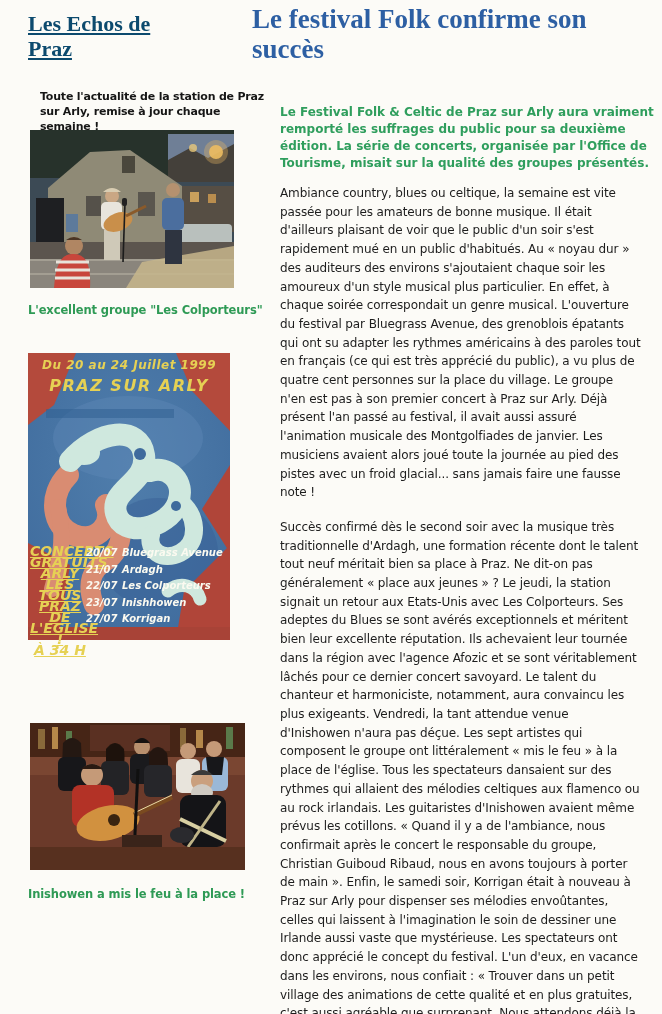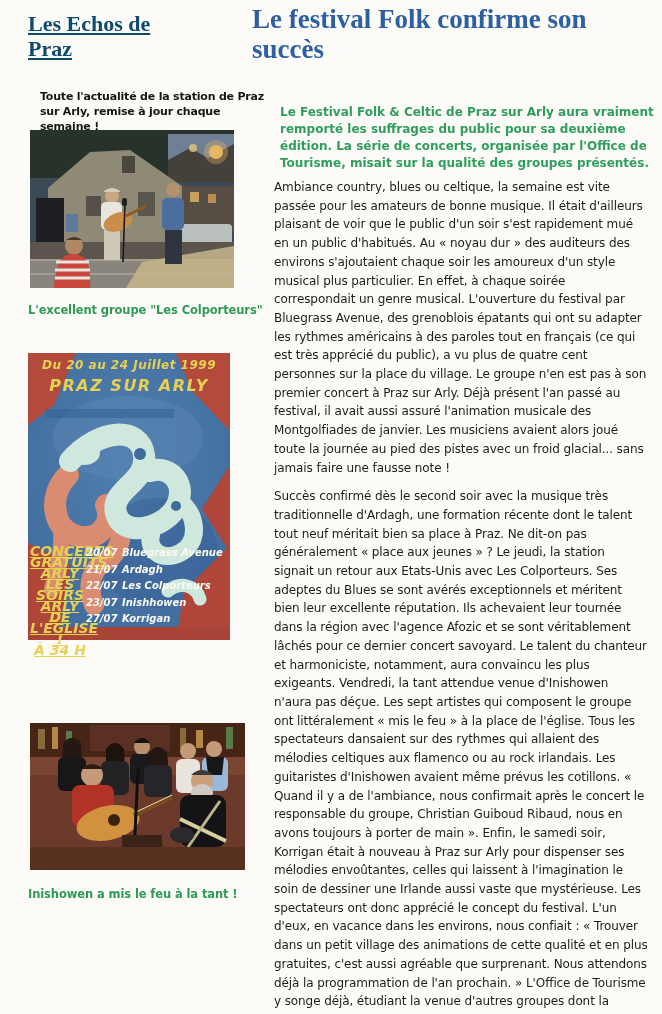--- a/index.html
+++ b/index.html
@@ -63,21 +63,21 @@
     font-size:27px;font-weight:bold;line-height:1.12;color:#2d5fa3;
   }
   .article-intro{
     position:absolute;left:264px;top:88px;width:398px;margin:16px;
     font-size:12px;font-weight:bold;color:#2f9e5d;line-height:17px;
   }
   .article-body{
     position:absolute;left:264px;top:168px;width:394px;
   }
   .article-body p{
-    margin:10px;font-size:12px;color:#1d1d1d;line-height:18.7px;
+    margin:16px;font-size:12px;color:#1d1d1d;line-height:18.7px;
     letter-spacing:-0.1px;
   }
 </style>
 </head>
 <body>
 
 <div class="page">
 
   <div class="sidebar-title">Les Echos de Praz</div>
 
@@ -167,22 +167,22 @@
       <path d="M140,238 C152,228 168,232 172,246" stroke="#cfe8de" stroke-width="13" fill="none" stroke-linecap="round"></path>
       <circle cx="112" cy="101" r="6" fill="#3f6b9d"></circle>
       <circle cx="148" cy="153" r="5" fill="#3f6b9d"></circle>
     </svg>
     <div class="poster-date">Du 20 au 24 Juillet 1999</div>
     <div class="poster-place">PRAZ SUR ARLY</div>
     <div class="poster-info">
       <span>CONCERTS</span>
       <span>GRATUITS</span>
       <span>ARLY</span>
-      <span>LES SOIRS</span>
-      <span>ARLY DE</span>
+      <span>LES TOUS</span>
+      <span>PRAZ DE</span>
       <span>L'ÉGLISE !</span>
       <span>À 34 H</span>
     </div>
     <div class="poster-lineup">
       <span class="row"><span class="d">20/07</span><span>Bluegrass Avenue</span></span>
       <span class="row"><span class="d">21/07</span><span>Ardagh</span></span>
       <span class="row"><span class="d">22/07</span><span>Les Colporteurs</span></span>
       <span class="row"><span class="d">23/07</span><span>Inishhowen</span></span>
       <span class="row"><span class="d">27/07</span><span>Korrigan</span></span>
     </div>
@@ -234,21 +234,21 @@
       <line x1="150" y1="96" x2="196" y2="118" stroke="#d8cfa2" stroke-width="4"></line>
       <line x1="190" y1="78" x2="158" y2="124" stroke="#bfb488" stroke-width="3"></line>
       <ellipse cx="152" cy="112" rx="12" ry="8" fill="#2a2a2e"></ellipse>
 
       <line x1="108" y1="46" x2="104" y2="132" stroke="#101010" stroke-width="3"></line>
       <rect x="92" y="112" width="40" height="35" fill="#3a241a"></rect>
       <rect x="0" y="124" width="215" height="23" fill="#57301f"></rect>
     </svg>
   </span>
 
-  <p class="caption caption3">Inishowen a mis le feu à la tant !</p>
+  <p class="caption caption3">Inishowen a mis le feu à la place !</p>
 
   <h1 class="article-title">Le festival Folk confirme son succès</h1>
 
   <p class="article-intro">Le Festival Folk &amp; Celtic de Praz sur Arly aura vraiment remporté les suffrages du public pour sa deuxième édition. La série de concerts, organisée par l'Office de Tourisme, misait sur la qualité des groupes présentés.</p>
 
   <div class="article-body">
     <p>Ambiance country, blues ou celtique, la semaine est vite passée pour les amateurs de bonne musique. Il était d'ailleurs plaisant de voir que le public d'un soir s'est rapidement mué en un public d'habitués. Au « noyau dur » des auditeurs des environs s'ajoutaient chaque soir les amoureux d'un style musical plus particulier. En effet, à chaque soirée correspondait un genre musical. L'ouverture du festival par Bluegrass Avenue, des grenoblois épatants qui ont su adapter les rythmes américains à des paroles tout en français (ce qui est très apprécié du public), a vu plus de quatre cent personnes sur la place du village. Le groupe n'en est pas à son premier concert à Praz sur Arly. Déjà présent l'an passé au festival, il avait aussi assuré l'animation musicale des Montgolfiades de janvier. Les musiciens avaient alors joué toute la journée au pied des pistes avec un froid glacial... sans jamais faire une fausse note !</p>
     <p>Succès confirmé dès le second soir avec la musique très traditionnelle d'Ardagh, une formation récente dont le talent tout neuf méritait bien sa place à Praz. Ne dit-on pas généralement « place aux jeunes » ? Le jeudi, la station signait un retour aux Etats-Unis avec Les Colporteurs. Ses adeptes du Blues se sont avérés exceptionnels et méritent bien leur excellente réputation. Ils achevaient leur tournée dans la région avec l'agence Afozic et se sont véritablement lâchés pour ce dernier concert savoyard. Le talent du chanteur et harmoniciste, notamment, aura convaincu les plus exigeants. Vendredi, la tant attendue venue d'Inishowen n'aura pas déçue. Les sept artistes qui composent le groupe ont littéralement « mis le feu » à la place de l'église. Tous les spectateurs dansaient sur des rythmes qui allaient des mélodies celtiques aux flamenco ou au rock irlandais. Les guitaristes d'Inishowen avaient même prévus les cotillons. « Quand il y a de l'ambiance, nous confirmait après le concert le responsable du groupe, Christian Guiboud Ribaud, nous en avons toujours à porter de main ». Enfin, le samedi soir, Korrigan était à nouveau à Praz sur Arly pour dispenser ses mélodies envoûtantes, celles qui laissent à l'imagination le soin de dessiner une Irlande aussi vaste que mystérieuse. Les spectateurs ont donc apprécié le concept du festival. L'un d'eux, en vacance dans les environs, nous confiait : « Trouver dans un petit village des animations de cette qualité et en plus gratuites, c'est aussi agréable que surprenant. Nous attendons déjà la programmation de l'an prochain. » L'Office de Tourisme y songe déjà, étudiant la venue d'autres groupes dont la renommée croissante correspond à l'état d'esprit convivial du village. La station a trouvé là un excellent moyen d'attirer les estivants de la région et les haut-savoyards. Certains venaient en effet d'Annecy, d'Annemasse ou encore de Genève. Les amateurs de Blues apprécieront sans doute également la venue à Praz de l'harmoniciste de Bill Deraime, Matt Arrow, le mardi 10 août, dans un duo intitulé « Bo Weavil ». Le concert sera, bien sûr, gratuit.</p>
   </div>
 

